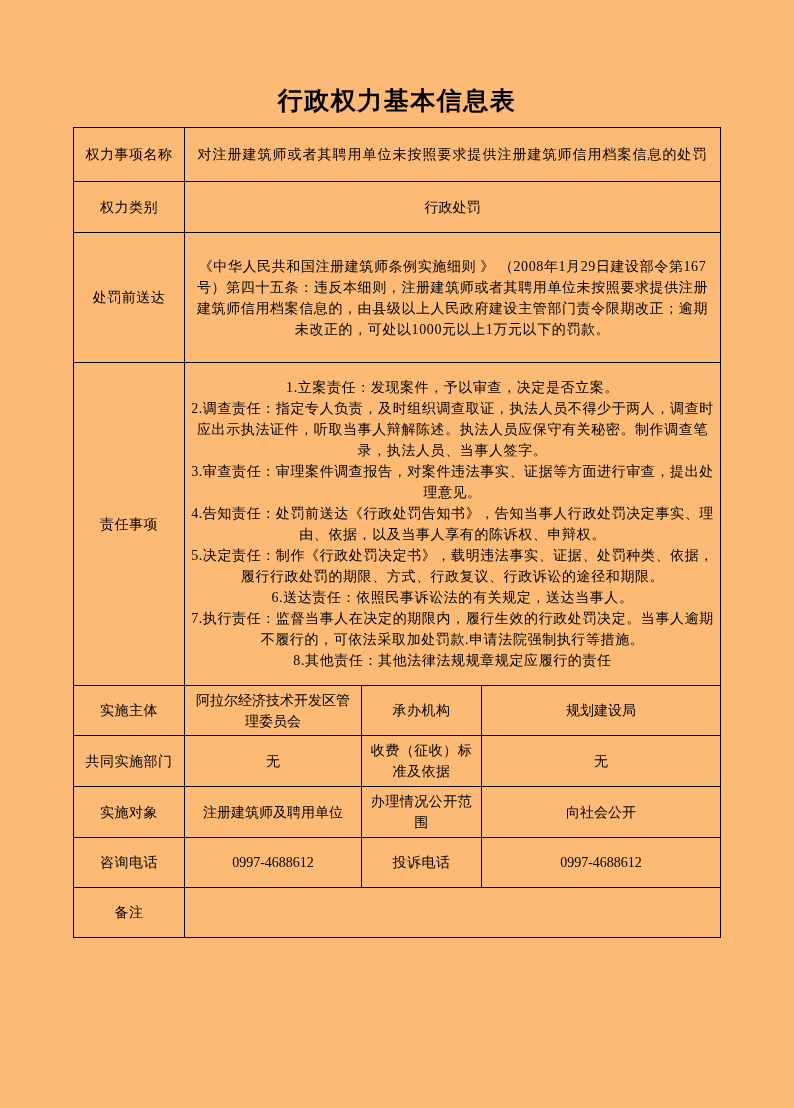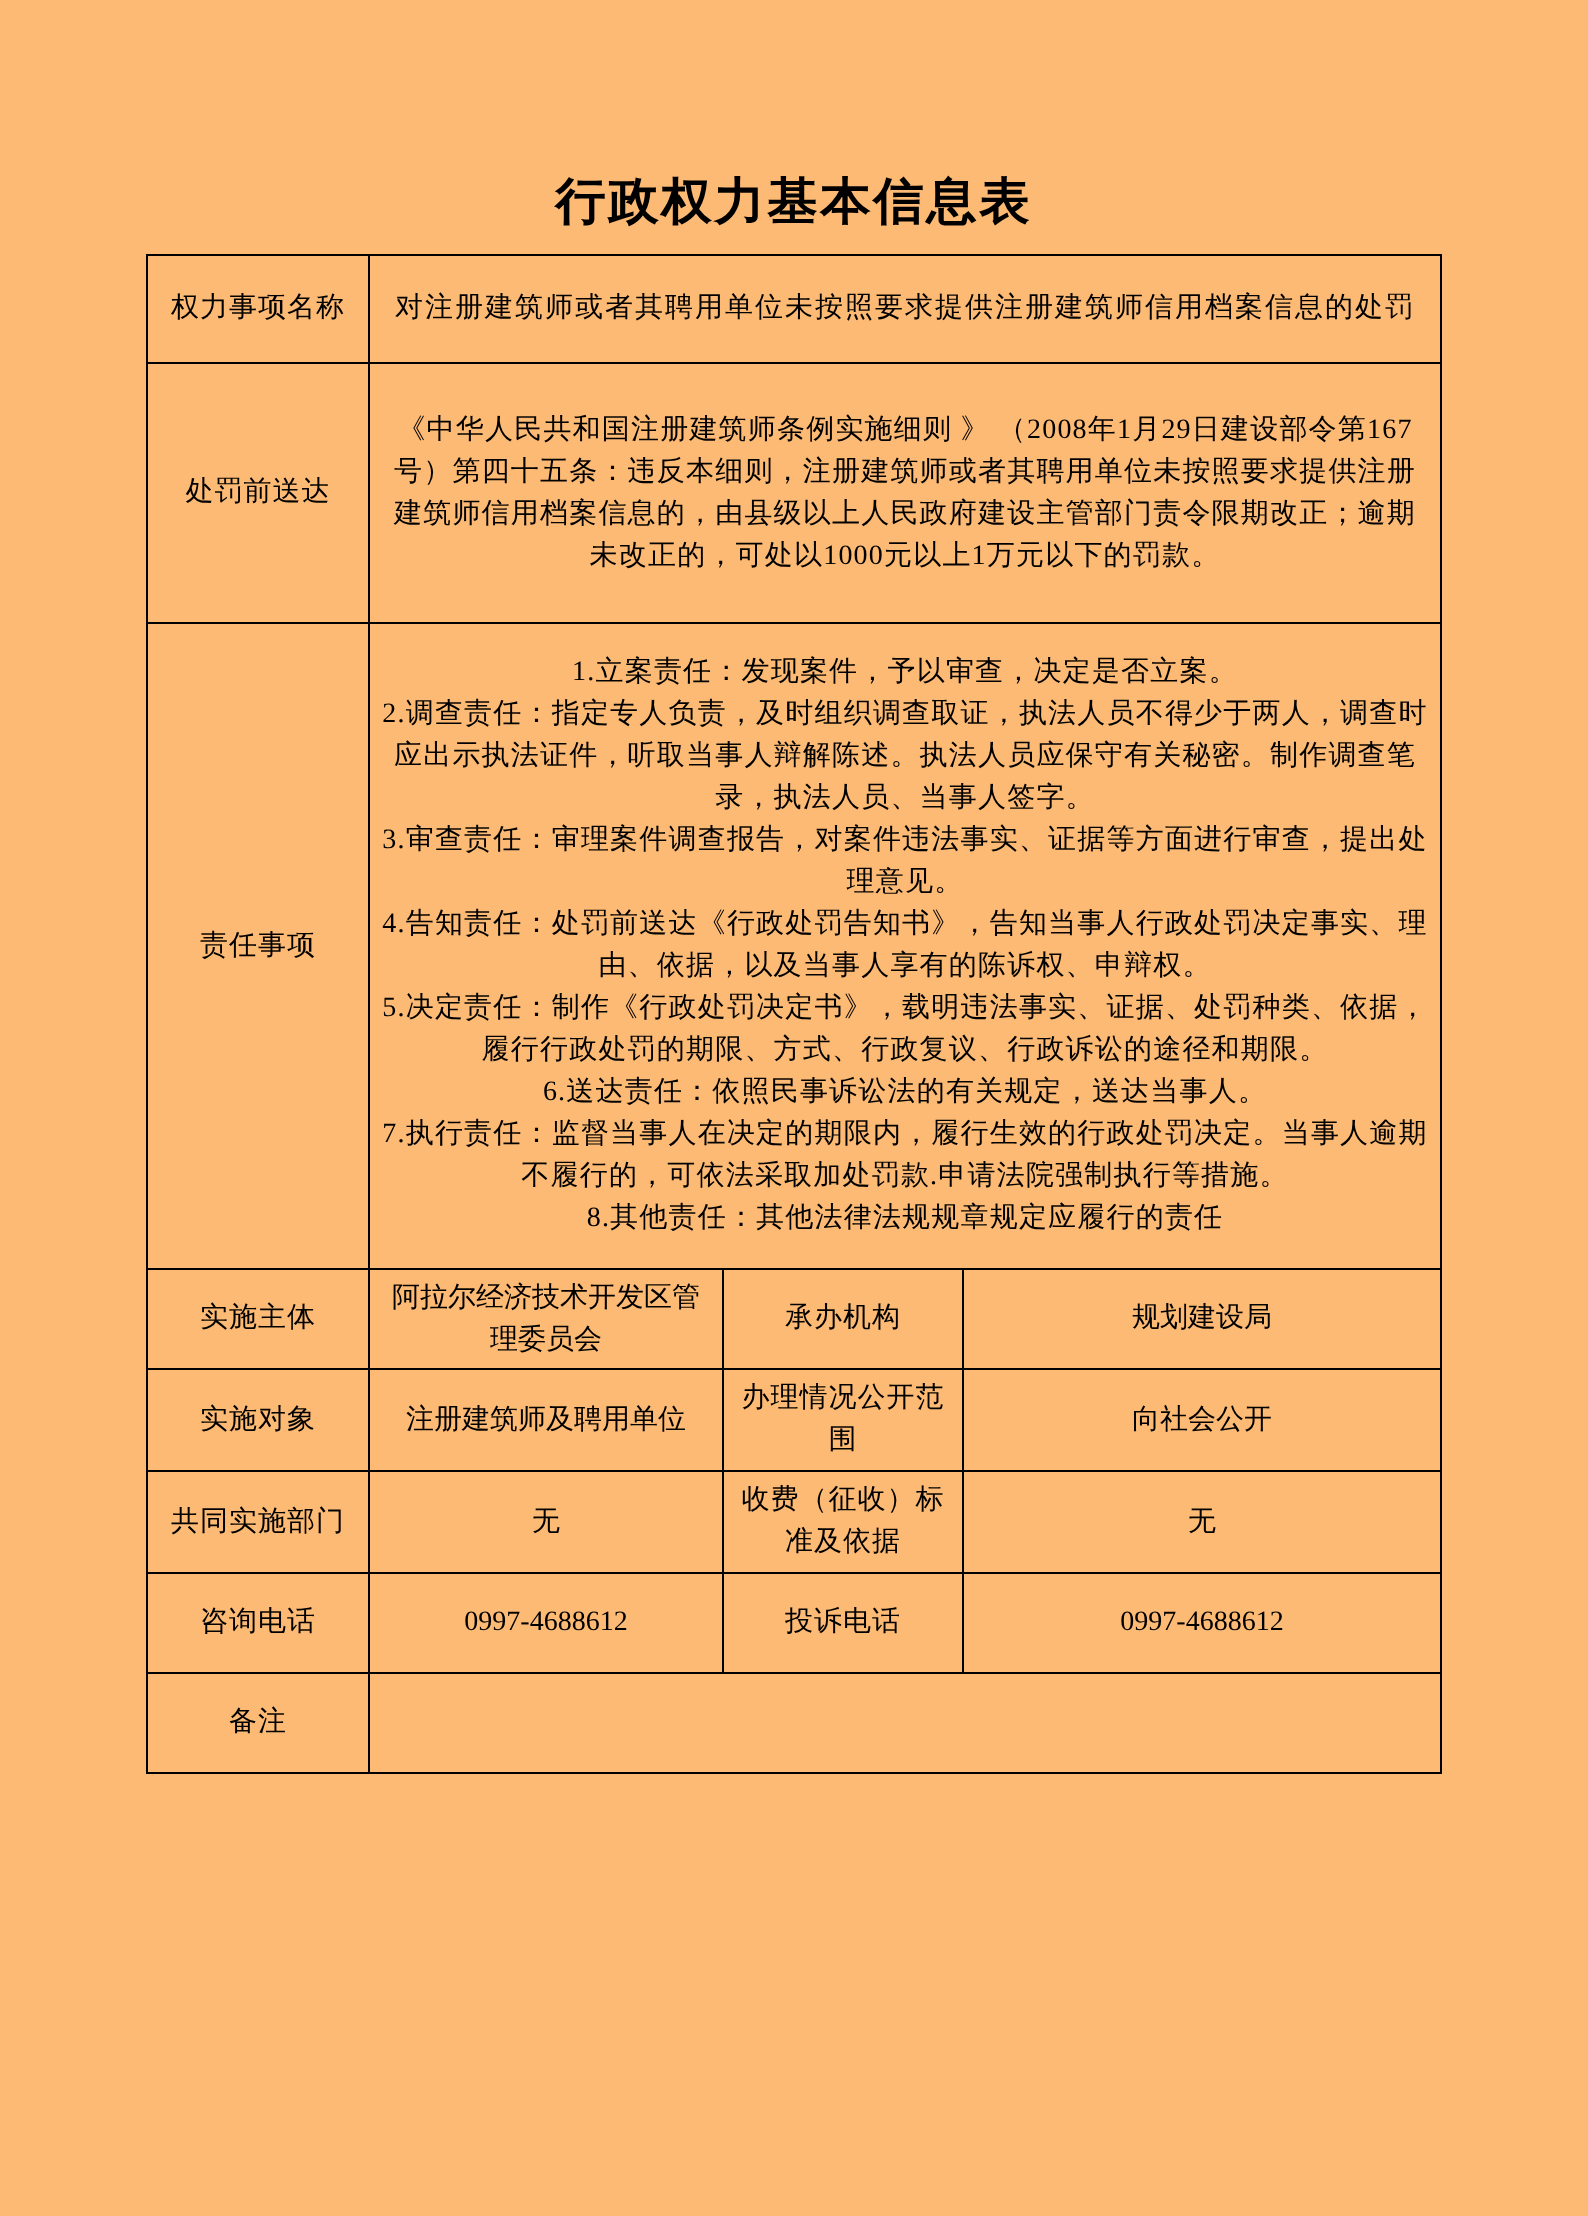--- a/index.html
+++ b/index.html
@@ -64,20 +64,24 @@
       <col style="width:120px">
       <col style="width:239px">
     </colgroup>
     <tbody>
 
       <tr class="h54">
         <td class="label-cell">权力事项名称</td>
         <td colspan="3" class="wide-value">对注册建筑师或者其聘用单位未按照要求提供注册建筑师信用档案信息的处罚</td>
       </tr>
 
+      <tr class="h51">
+        <td class="label-cell">权力类别</td>
+        <td colspan="3">行政处罚</td>
+      </tr>
 
       <tr class="h130">
         <td class="label-cell">处罚前送达</td>
         <td colspan="3" class="text-block">《中华人民共和国注册建筑师条例实施细则 》 （2008年1月29日建设部令第167号）第四十五条：违反本细则，注册建筑师或者其聘用单位未按照要求提供注册建筑师信用档案信息的，由县级以上人民政府建设主管部门责令限期改正；逾期未改正的，可处以1000元以上1万元以下的罚款。</td>
       </tr>
 
       <tr class="h323">
         <td class="label-cell">责任事项</td>
         <td colspan="3" class="text-block">
           <div class="line-group">
@@ -94,31 +98,31 @@
       </tr>
 
       <tr class="h50">
         <td class="label-cell">实施主体</td>
         <td>阿拉尔经济技术开发区管理委员会</td>
         <td class="label-cell">承办机构</td>
         <td>规划建设局</td>
       </tr>
 
       <tr class="h51">
+        <td class="label-cell">共同实施部门</td>
+        <td>无</td>
+        <td class="label-cell">收费（征收）标准及依据</td>
+        <td>无</td>
+      </tr>
+
+      <tr class="h51">
         <td class="label-cell">实施对象</td>
         <td>注册建筑师及聘用单位</td>
         <td class="label-cell">办理情况公开范围</td>
         <td>向社会公开</td>
-      </tr>
-
-      <tr class="h51">
-        <td class="label-cell">共同实施部门</td>
-        <td>无</td>
-        <td class="label-cell">收费（征收）标准及依据</td>
-        <td>无</td>
       </tr>
 
 
       <tr class="h50">
         <td class="label-cell">咨询电话</td>
         <td>0997-4688612</td>
         <td class="label-cell">投诉电话</td>
         <td>0997-4688612</td>
       </tr>
 

